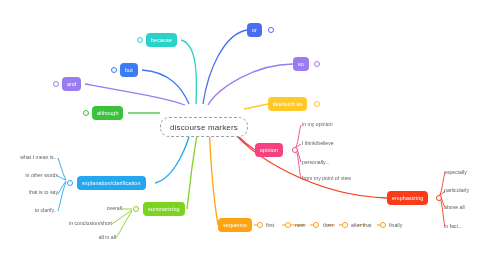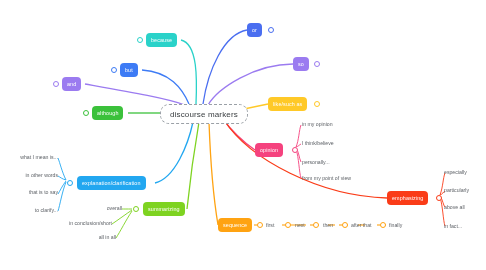--- a/index.html
+++ b/index.html
@@ -106,21 +106,21 @@
     <path d="M132 209 C 127 209, 124 209, 122 209" stroke="#7ed321" stroke-width=".9" fill="none"></path>
     <path d="M132 210 C 126 214, 118 220, 112 224" stroke="#7ed321" stroke-width=".9" fill="none"></path>
     <path d="M132 211 C 126 220, 120 232, 116 238" stroke="#7ed321" stroke-width=".9" fill="none"></path>
 
     <path d="M66 180 C 62 172, 60 163, 58 158" stroke="#22a7f0" stroke-width=".9" fill="none"></path>
     <path d="M66 180 C 62 179, 60 177, 58 176" stroke="#22a7f0" stroke-width=".9" fill="none"></path>
     <path d="M66 181 C 62 186, 60 191, 58 194" stroke="#22a7f0" stroke-width=".9" fill="none"></path>
     <path d="M66 182 C 62 192, 60 205, 58 211" stroke="#22a7f0" stroke-width=".9" fill="none"></path>
   </svg>
 
-  <div class="central" style="left:160px;top:104px;align-items:center;">
+  <div class="central" style="left:160px;top:117px;align-items:center;">
     <span>discourse markers</span>
   </div>
 
   <div class="node lvl1" style="left:146px;top:33px;background:#2ad2c9;">
     <span>because</span>
   </div>
   <div class="knob" style="left:137px;top:37px;border:1.2px solid #2ad2c9;"></div>
 
   <div class="node lvl1" style="left:120px;top:63px;background:#3d7bf5;">
     <span>but</span>

